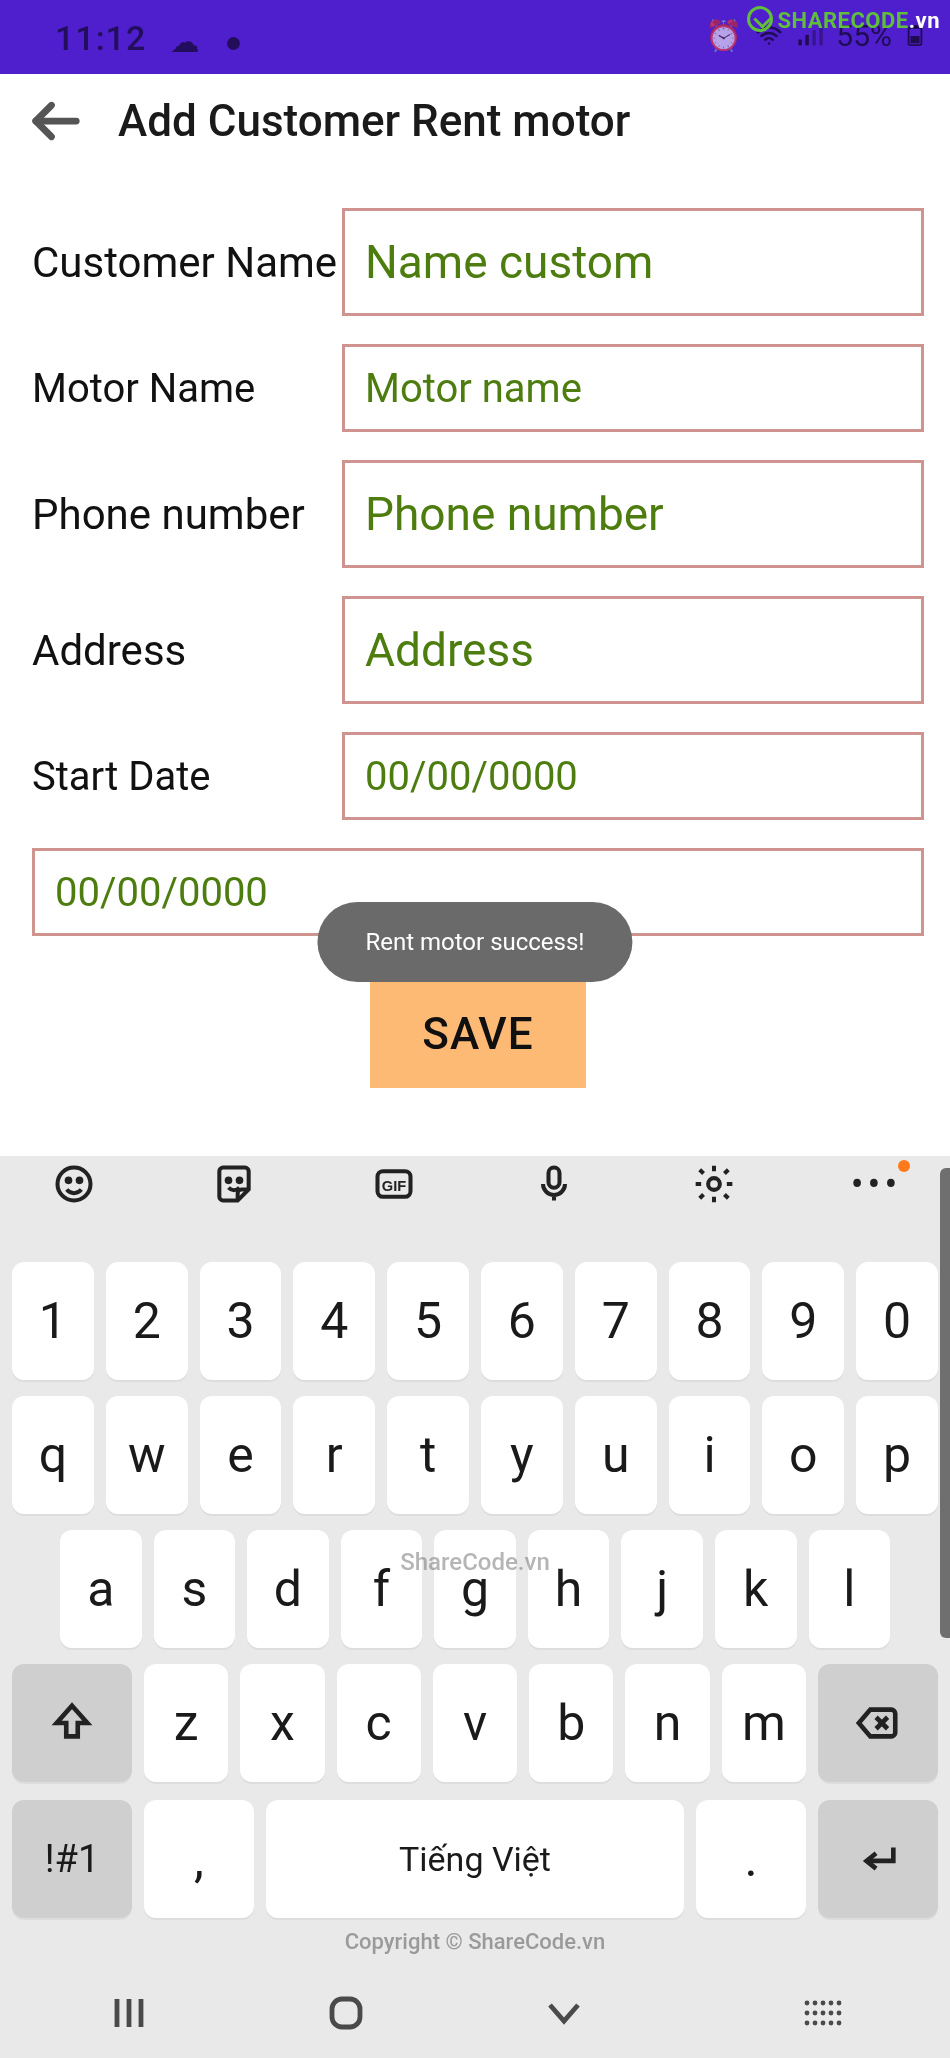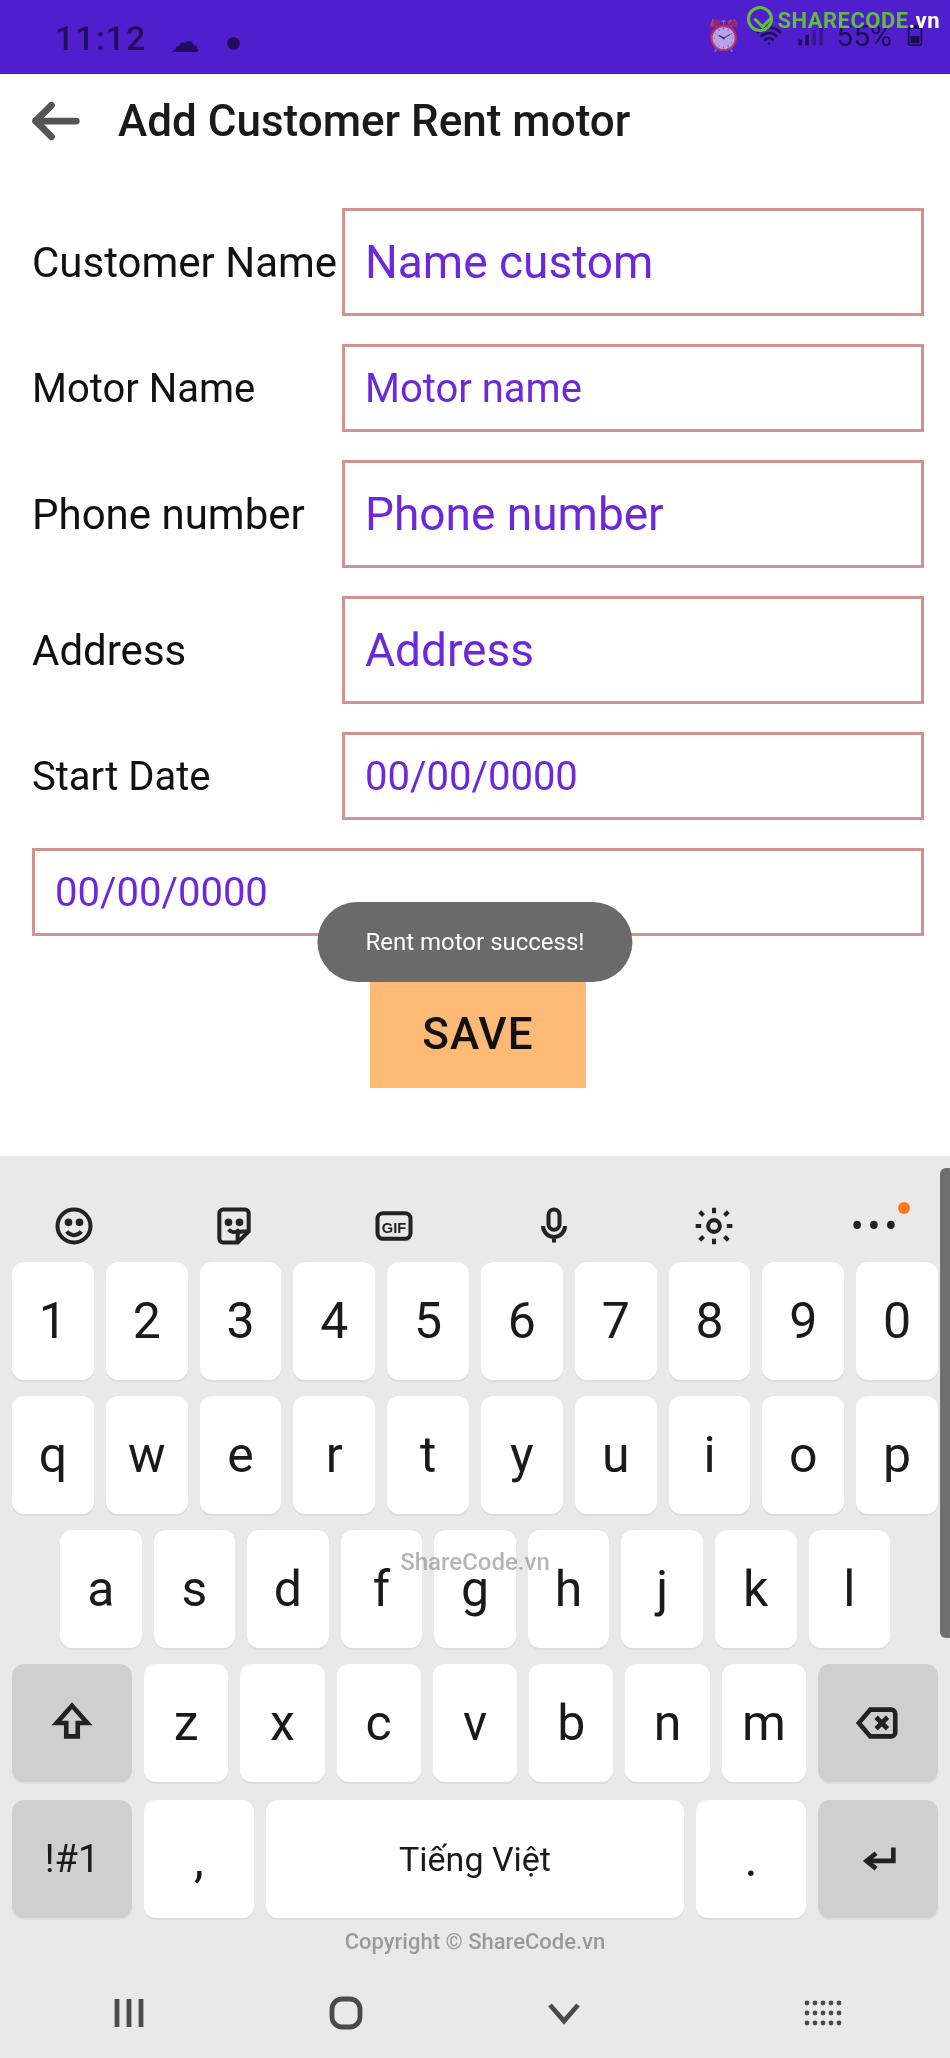--- a/index.html
+++ b/index.html
@@ -17,30 +17,30 @@
 
   .app-bar { height: 94px; display: flex; align-items: center; padding: 0 18px 0 24px; }
   .back-btn { width: 64px; height: 64px; display:flex; align-items:center; justify-content:center; margin-right: 30px; }
   .back-btn svg { width: 54px; height: 54px; stroke: #555; }
   .app-title { font-size: 44px; font-weight: 500; color: #1a1a1a; }
 
   .form { padding: 40px 26px 0 32px; }
   .row { display: flex; align-items: center; margin-bottom: 28px; }
   .row.tall .field { height: 108px; }
   .label { width: 310px; font-size: 40px; color: #111; }
-  .field { flex: 1; height: 88px; border: 3px solid #cf9390; background: #fff; display: flex; align-items: center; padding: 0 20px; font-size: 40px; color: #6d28d9; }
+  .field { flex: 1; height: 88px; border: 3px solid #cf9390; background: #fff; display: flex; align-items: center; padding: 0 20px; font-size: 40px; color: #4d7c0f; }
   .row.tall .label { font-size: 42px; }
   .row.tall .field { font-size: 46px; }
 
   .save-btn { margin: 44px auto 0; width: 216px; height: 108px; background: #fdba74; display:flex; align-items:center; justify-content:center; font-size: 44px; font-weight:500; color:#101010; letter-spacing:1px; }
 
   .toast { position:absolute; left:50%; transform:translateX(-50%); top: 902px; background:#6a6a6a; color:#fff; font-size:24px; padding: 26px 48px; border-radius: 54px; z-index: 50; }
 
   .keyboard { position:absolute; left:0; bottom:0; width:100%; height: 902px; background:#e9e9e9; display:flex; flex-direction:column; }
-  .kb-top { height: 98px; display:flex; align-items:flex-end; padding: 0 46px 0 46px; gap: 104px; position:relative; }
+  .kb-top { height: 98px; display:flex; align-items:flex-start; padding: 0 46px 0 46px; gap: 104px; position:relative; }
   .kb-top .ic { width:56px; height:56px; display:flex; align-items:center; justify-content:center; }
   .kb-top svg { width: 44px; height:44px; stroke:#222; fill:none; stroke-width:2.2; }
   .kb-top .more-dot { margin-left:auto; position:relative; }
   .kb-top .dots { letter-spacing:4px; font-size:38px; color:#222; }
   .kb-top .notif { position:absolute; right:-6px; top:4px; width:12px; height:12px; border-radius:50%; background:#ff7a1a; }
 
   .kb-rows { flex:1; padding: 8px 12px 0 12px; display:flex; flex-direction:column; gap: 16px; position:relative; }
   .kb-row { display:flex; gap: 12px; }
   .key { flex:1; height: 118px; background:#fff; border-radius:12px; display:flex; align-items:center; justify-content:center; font-size:50px; color:#1a1a1a; box-shadow: 0 2px 0 rgba(0,0,0,0.05); }
   .kb-row.mid { padding: 0 48px; }

